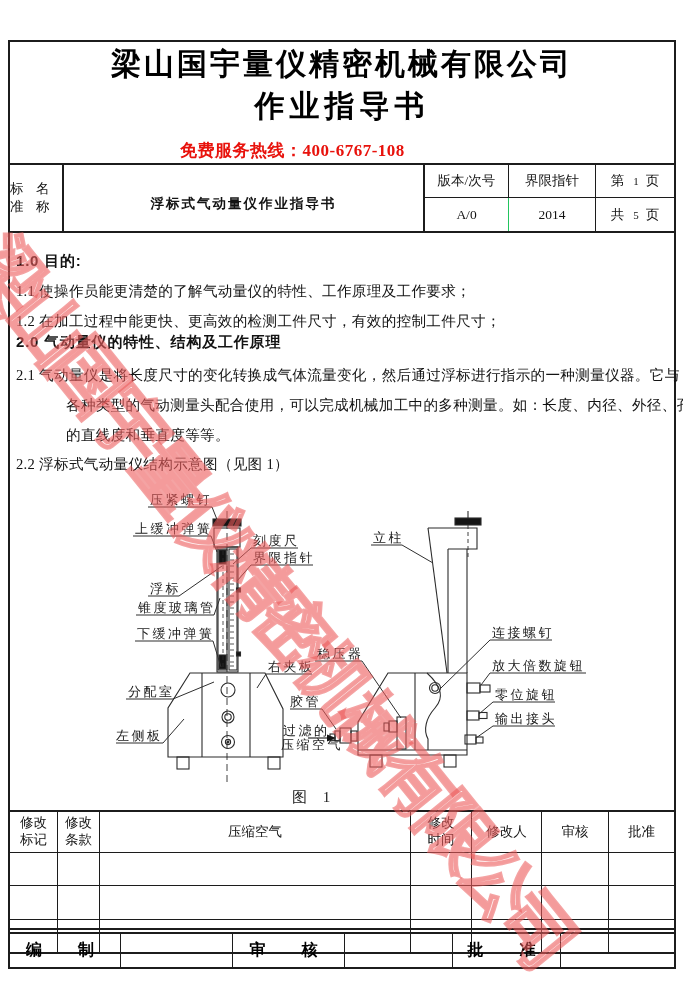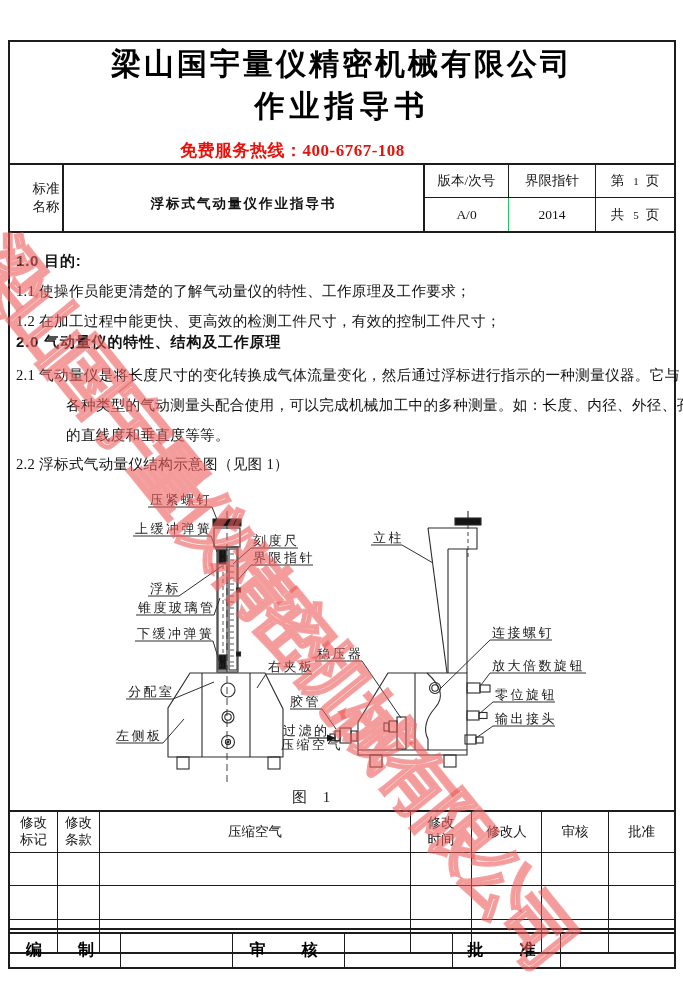--- a/index.html
+++ b/index.html
@@ -19,21 +19,21 @@
            font-weight:bold; letter-spacing:0.5px; }
   .hotline { left:180px; }
   .phone   { left:468px; }
 
   
   .info-table { position:absolute; left:8px; top:163px; width:668px; height:70px;
            border:2px solid #1c1c1c; box-sizing:border-box; display:grid;
            grid-template-columns:54px 1fr 85px 87px 79px; grid-template-rows:1fr 1fr; }
   .info-table > div { display:flex; align-items:center; justify-content:center;
            font-size:13.5px; box-sizing:border-box; }
-  .it-std   { grid-area:1/1/3/2; border-right:2px solid #1c1c1c; flex-direction:column; line-height:1.35;padding-left:20px; }
+  .it-std   { grid-area:1/1/3/2; border-right:2px solid #1c1c1c; flex-direction:row; line-height:1.35; }
   .it-title { grid-area:1/2/3/3; font-family:Liberation Sans, sans-serif; font-weight:bold;
               font-size:19px; letter-spacing:2px;margin-top:12px; }
   .it-r1c3 { grid-area:1/3/2/4; border-left:2px solid #1c1c1c; border-bottom:1px solid #1c1c1c; }
   .it-r1c4 { grid-area:1/4/2/5; border-left:1px solid #1c1c1c; border-bottom:1px solid #1c1c1c; }
   .it-r1c5 { grid-area:1/5/2/6; border-left:1px solid #1c1c1c; border-bottom:1px solid #1c1c1c; }
   .it-r2c3 { grid-area:2/3/3/4; border-left:2px solid #1c1c1c; }
   .it-r2c4 { grid-area:2/4/3/5; border-left:1px solid #22c55e; }
   .it-r2c5 { grid-area:2/5/3/6; border-left:1px solid #1c1c1c; }
   .pg-num { font-size:11px; margin:0 7px 0 9px; }
 

